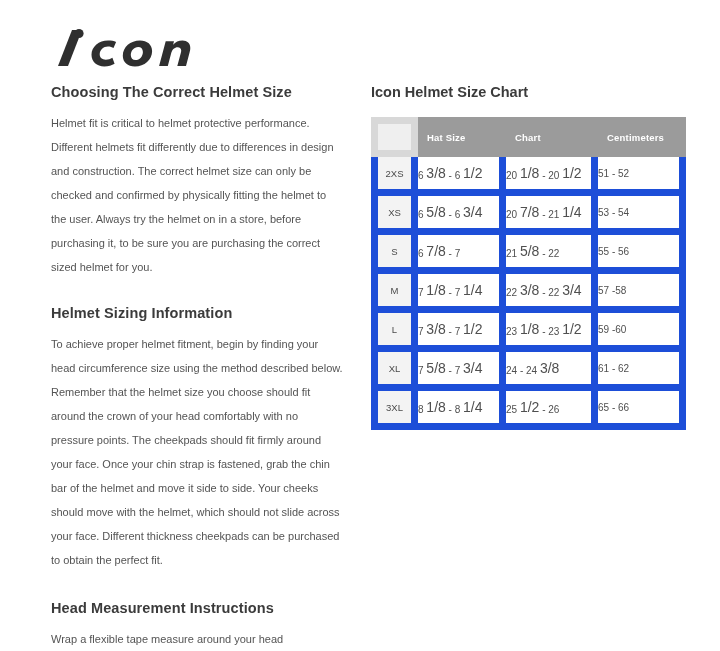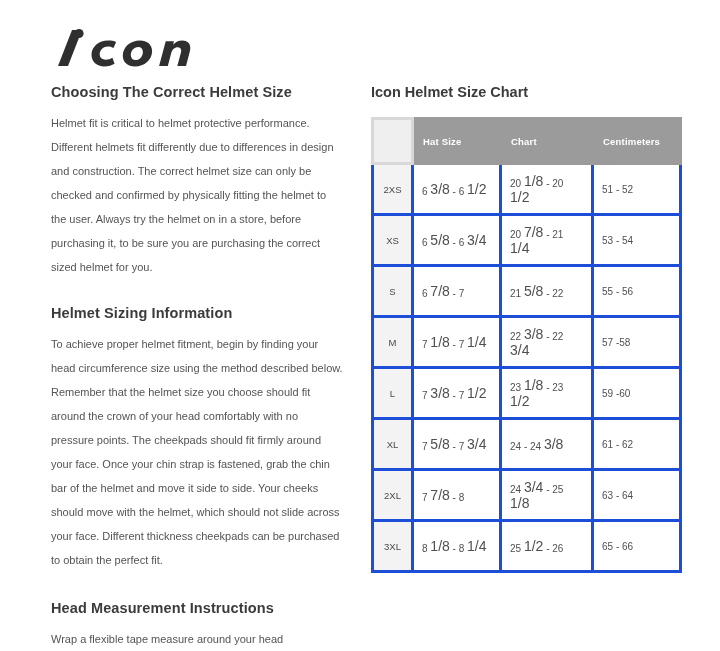--- a/index.html
+++ b/index.html
@@ -67,22 +67,22 @@
     color: #3b3b3b;
     margin: 0 0 17px 0;
   }
   table.size-chart {
     border-collapse: collapse;
     width: 308px;
     table-layout: fixed;
   }
   table.size-chart th,
   table.size-chart td {
-    border: 3px solid #1d4ed8;
-    padding: 8px;
+    border: 7px solid #1d4ed8;
+    padding: 0;
     height: 32px;
     vertical-align: middle;
   }
   table.size-chart thead th {
     background: #9b9b9b;
     color: #ffffff;
     font-size: 9.5px;
     font-weight: bold;
     text-align: left;
     padding-left: 9px;
@@ -205,26 +205,20 @@
             <td class="val-cell">23 <span class="frac">1/8</span> - 23 <span class="frac">1/2</span></td>
             <td class="val-cell">59 -60</td>
           </tr>
           <tr>
             <td class="size-cell">XL</td>
             <td class="val-cell">7 <span class="frac">5/8</span> - 7 <span class="frac">3/4</span></td>
             <td class="val-cell">24 - 24 <span class="frac">3/8</span></td>
             <td class="val-cell">61 - 62</td>
           </tr>
           <tr>
-            <td class="size-cell">2XL</td>
-            <td class="val-cell">7 <span class="frac">7/8</span> - 8</td>
-            <td class="val-cell">24 <span class="frac">3/4</span> - 25 <span class="frac">1/8</span></td>
-            <td class="val-cell">63 - 64</td>
-          </tr>
-          <tr>
             <td class="size-cell">3XL</td>
             <td class="val-cell">8 <span class="frac">1/8</span> - 8 <span class="frac">1/4</span></td>
             <td class="val-cell">25 <span class="frac">1/2</span> - 26</td>
             <td class="val-cell">65 - 66</td>
           </tr>
         </tbody>
     </table>
   </div>
 
 </div>

